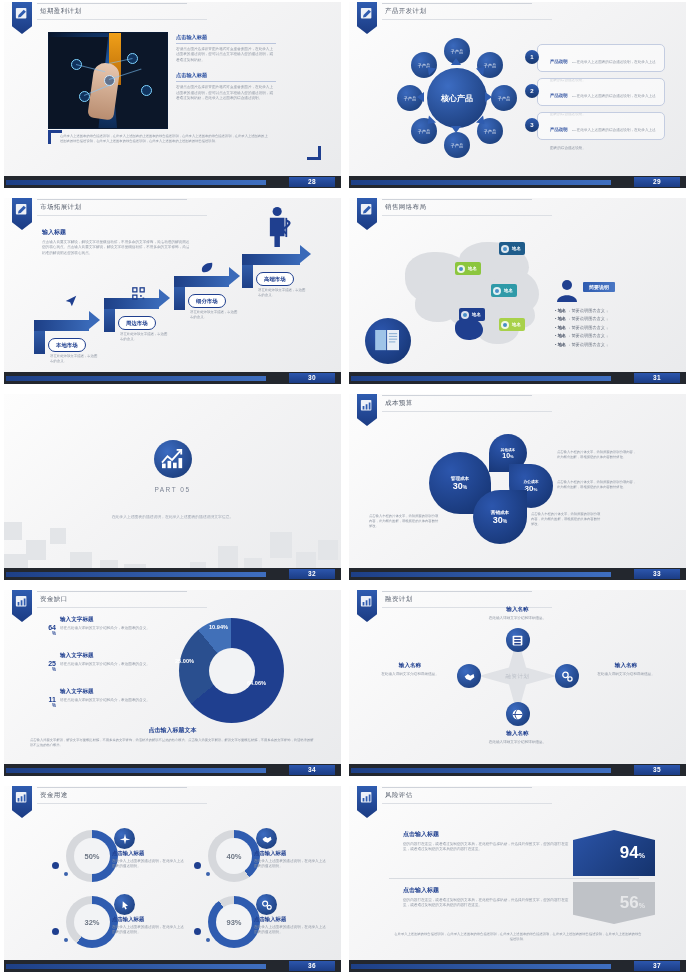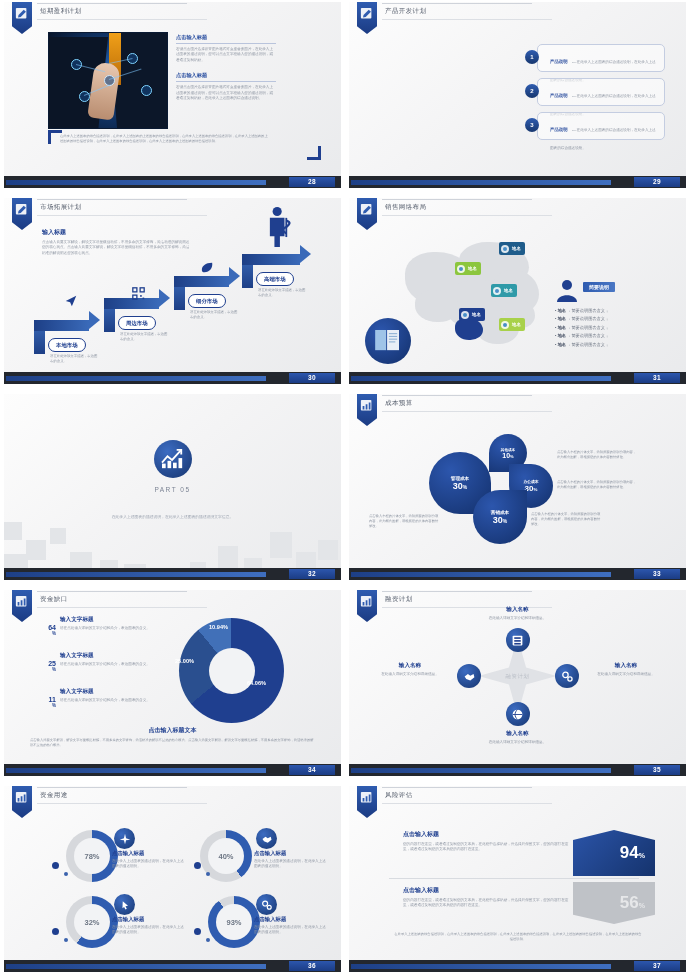--- a/index.html
+++ b/index.html
@@ -201,20 +201,39 @@
       <div class="hdr-rule"></div>
         <div class="hdr-rule2"></div>
       <div class="ribbon">
         <svg width="14" height="14" viewBox="0 0 16 16">
             <rect x="1" y="1" width="12" height="12" rx="1" fill="#fff" opacity=".92"></rect>
             <path d="M4 9 L10 3 L12.5 5.5 L6.5 11.5 L3.5 12 Z" fill="#2f5cb0"></path>
           </svg>
       </div>
       <div class="hdr-title">产品开发计划</div>
 
+      <div class="hub">
+        <div class="core">核心产品</div>
+        <div class="sat" style="left:47px;top:0px">子产品</div>
+        <div class="sat" style="left:80px;top:14px">子产品</div>
+        <div class="sat" style="left:94px;top:47px">子产品</div>
+        <div class="sat" style="left:80px;top:80px">子产品</div>
+        <div class="sat" style="left:47px;top:94px">子产品</div>
+        <div class="sat" style="left:14px;top:80px">子产品</div>
+        <div class="sat" style="left:0px;top:47px">子产品</div>
+        <div class="sat" style="left:14px;top:14px">子产品</div>
+        <div class="tri" style="left:54px;top:20px;border-left:5px solid transparent;border-right:5px solid transparent;border-bottom:7px solid #2f5cb0"></div>
+        <div class="tri" style="left:54px;top:88px;border-left:5px solid transparent;border-right:5px solid transparent;border-top:7px solid #2f5cb0"></div>
+        <div class="tri" style="left:20px;top:54px;border-top:5px solid transparent;border-bottom:5px solid transparent;border-right:7px solid #2f5cb0"></div>
+        <div class="tri" style="left:88px;top:54px;border-top:5px solid transparent;border-bottom:5px solid transparent;border-left:7px solid #2f5cb0"></div>
+        <div class="tri" style="left:28px;top:28px;border-left:5px solid transparent;border-right:5px solid transparent;border-bottom:7px solid #2f5cb0;transform:rotate(-45deg)"></div>
+        <div class="tri" style="left:80px;top:28px;border-left:5px solid transparent;border-right:5px solid transparent;border-bottom:7px solid #2f5cb0;transform:rotate(45deg)"></div>
+        <div class="tri" style="left:28px;top:80px;border-left:5px solid transparent;border-right:5px solid transparent;border-top:7px solid #2f5cb0;transform:rotate(45deg)"></div>
+        <div class="tri" style="left:80px;top:80px;border-left:5px solid transparent;border-right:5px solid transparent;border-top:7px solid #2f5cb0;transform:rotate(-45deg)"></div>
+      </div>
 
       <div class="s29-list">
         <div class="s29-item">
           <div class="s29-num">1</div>
           <div class="s29-box">
             <b>产品说明</b>
             <span class="body-txt tiny">--- 在此录入上述图表的综合描述说明，在此录入上述图表的综合描述说明。</span>
           </div>
         </div>
         <div class="s29-item">
@@ -623,35 +642,35 @@
               <rect x="3" y="8" width="2" height="4"></rect>
               <rect x="6.5" y="6" width="2" height="6"></rect>
               <rect x="10" y="4" width="2" height="8"></rect>
             </g>
           </svg>
       </div>
       <div class="hdr-title">资金用途</div>
 
       <div class="ringwrap" style="left:62px;top:44px">
         <div class="ring" style="background:conic-gradient(#2f5cb0 0deg 180deg,#d6d8dc 180deg 360deg)"></div>
-        <div class="ringhole">78%</div>
+        <div class="ringhole">50%</div>
       </div>
       <div class="dot-a" style="left:48px;top:76px"></div>
         <div class="dot-b" style="left:60px;top:86px"></div>
       <div class="s36-ic" style="left:110px;top:42px">
         <svg width="12" height="12" viewBox="0 0 16 16">
             <path d="M8 1 L9.4 7 L15 9 L9.4 9.6 L8 15 L6.6 9.6 L1 9 L6.6 7 Z" fill="#fff"></path>
           </svg>
       </div>
       <div class="s36-t" style="left:108px;top:64px">
         <h5>点击输入标题</h5>
         <div class="body-txt tiny">在此录入上述图表的描述说明，在此录入上述图表的描述说明。</div>
       </div>
 
-      <div class="ringwrap" style="left:196px;top:44px">
+      <div class="ringwrap" style="left:204px;top:44px">
         <div class="ring" style="background:conic-gradient(#2f5cb0 0deg 144deg,#d6d8dc 144deg 360deg)"></div>
         <div class="ringhole">40%</div>
       </div>
       <div class="dot-a" style="left:190px;top:76px"></div>
         <div class="dot-b" style="left:202px;top:86px"></div>
       <div class="s36-ic" style="left:252px;top:42px">
         <svg width="12" height="12" viewBox="0 0 16 16">
             <path d="M2 8 L6 5 L9 7 L13 5 L14 9 L9 13 L4 11 Z" fill="#fff"></path>
           </svg>
       </div>

